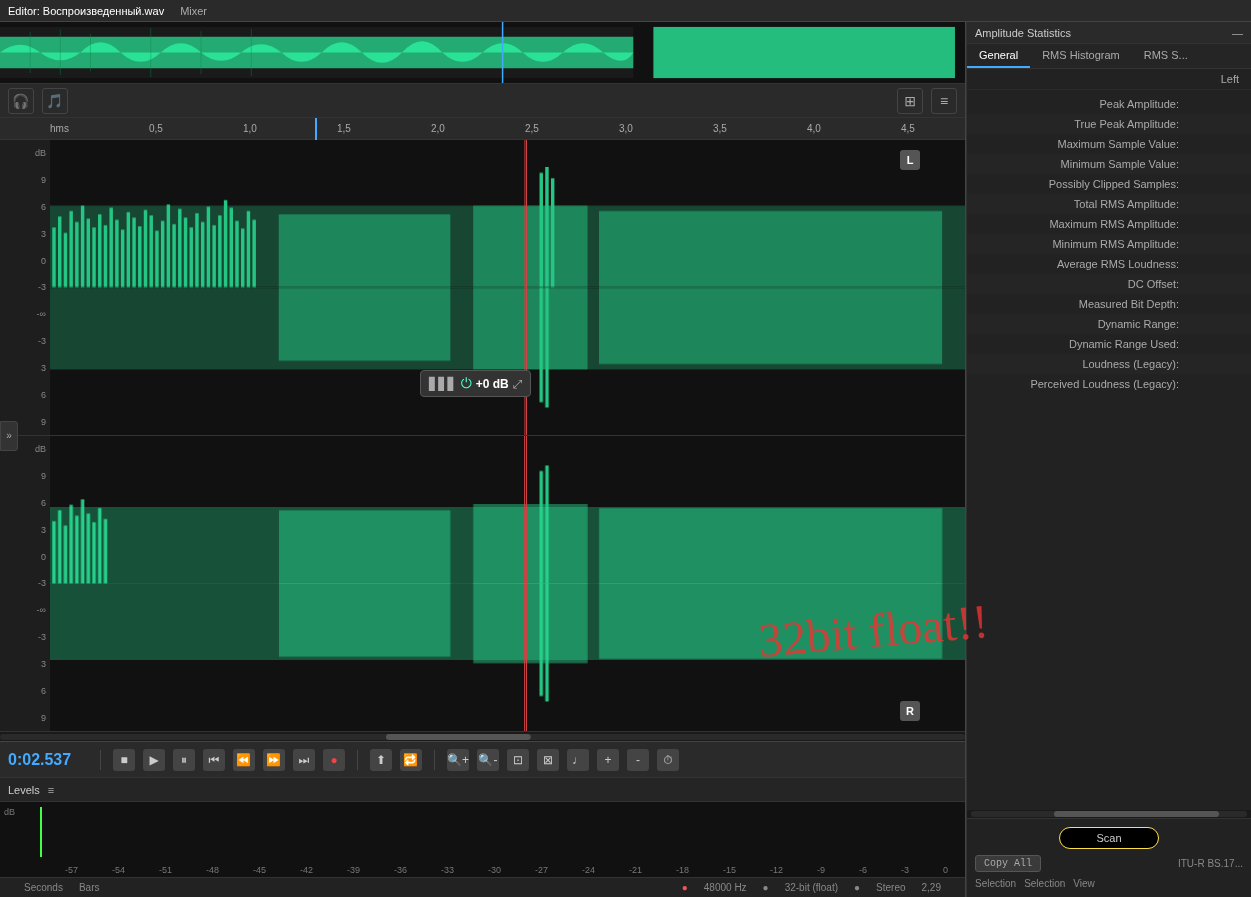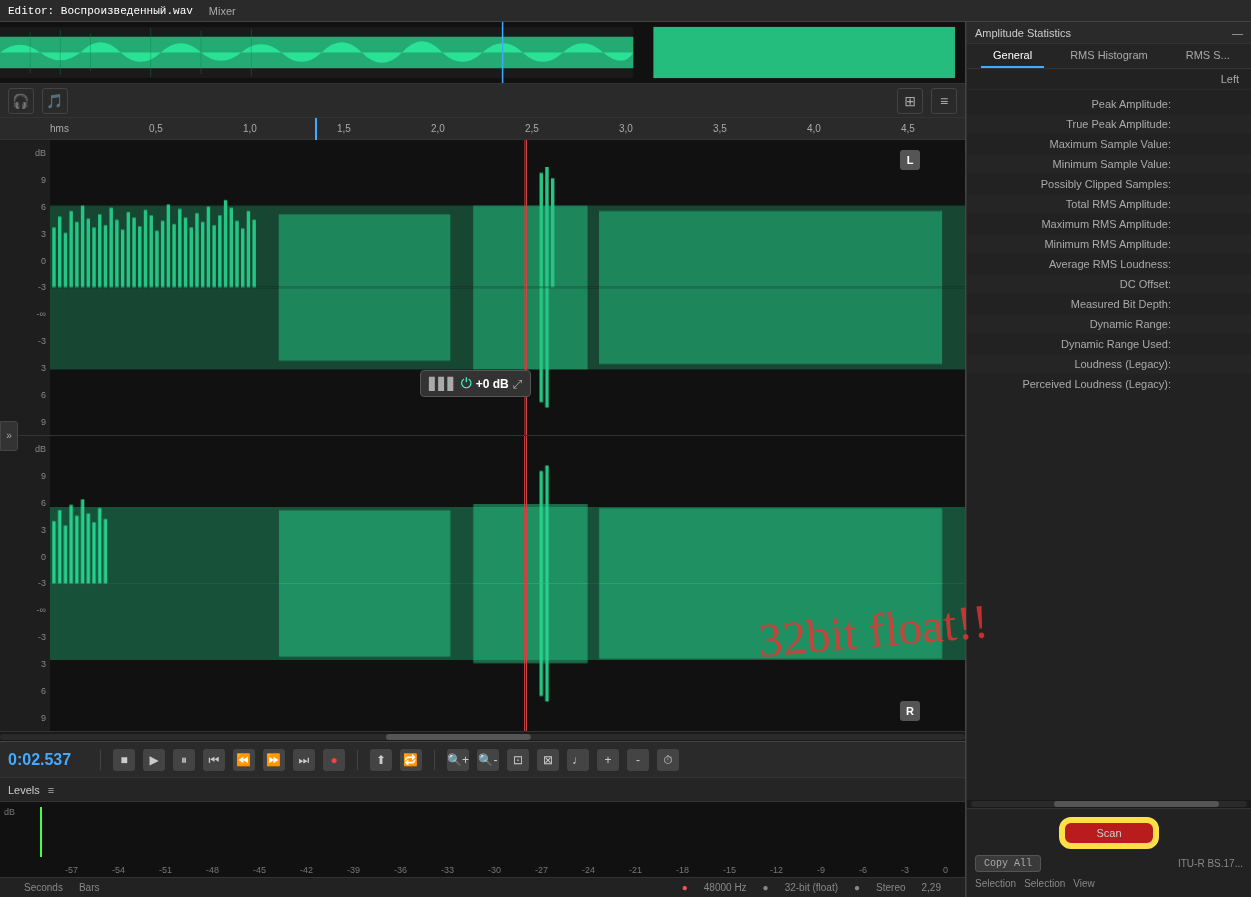--- a/index.html
+++ b/index.html
@@ -21,21 +21,21 @@
       align-items: center;
       padding: 0 8px;
       gap: 16px;
       border-bottom: 1px solid #444;
     }
     .header-tab {
       font-size: 11px;
       color: #aaa;
       cursor: pointer;
     }
-    .header-tab.active { color: #fff; font-family: Liberation Mono, monospace; }
+    .header-tab.active { color: #fff; }
 
     
     .main-container {
       display: flex;
       height: calc(897px - 22px);
     }
 
     
     .editor-panel {
       flex: 1;
@@ -284,21 +284,20 @@
       display: flex;
       border-bottom: 1px solid #333;
       background: #252525;
     }
     .stats-tab {
       padding: 5px 12px;
       font-size: 11px;
       color: #aaa;
       cursor: pointer;
       border-bottom: 2px solid transparent;
-      margin-left: 14px;
     }
     .stats-tab.active {
       color: #fff;
       border-bottom: 2px solid #4af;
     }
     .stats-channel-header {
       display: flex;
       justify-content: flex-end;
       padding: 4px 12px;
       font-size: 11px;
@@ -307,36 +306,36 @@
     }
     .stats-table {
       flex: 1;
       overflow-y: auto;
       padding: 4px 0;
     }
     .stats-row {
       display: flex;
       justify-content: space-between;
       align-items: center;
-      padding: 3px 20px;
+      padding: 3px 12px;
       min-height: 20px;
     }
     .stats-row:nth-child(even) { background: #252525; }
     .stats-row-label { color: #aaa; font-size: 11px; text-align: right; flex: 1; }
     .stats-row-value { color: #fff; font-size: 11px; min-width: 60px; text-align: right; }
     .stats-footer {
       border-top: 1px solid #333;
       padding: 8px;
       display: flex;
       flex-direction: column;
       gap: 6px;
     }
     .scan-btn {
-      background: #b91c1c;
-      border: 6px solid #fde047;
+      background: #000000;
+      border: 1px solid #fde047;
       border-radius: 12px;
       color: #ccc;
       padding: 4px 20px;
       font-size: 11px;
       cursor: pointer;
       text-align: center;
       align-self: center;
       width: 100px;
     }
     .stats-note { font-size: 10px; color: #888; text-align: right; }

